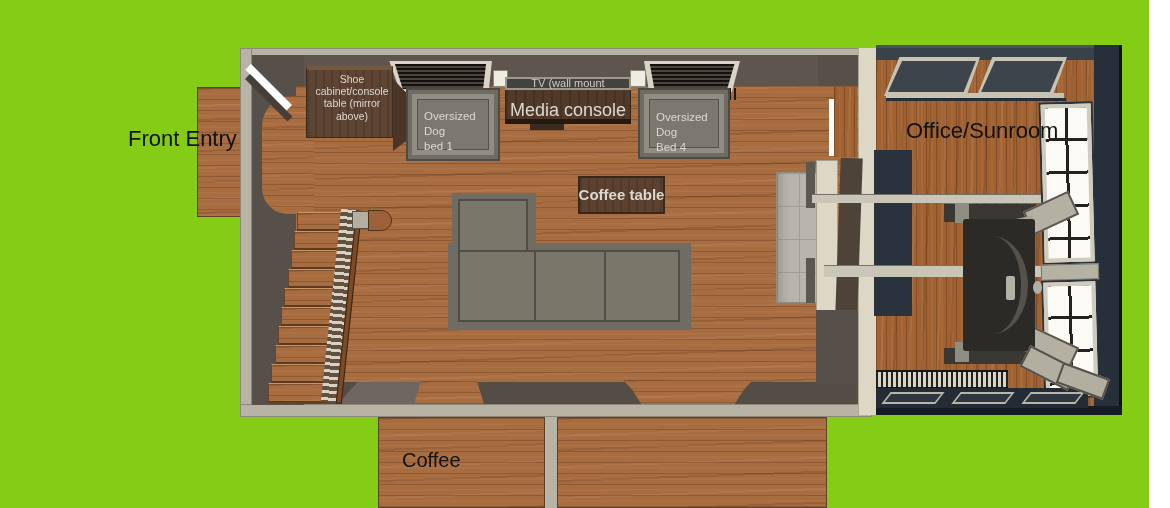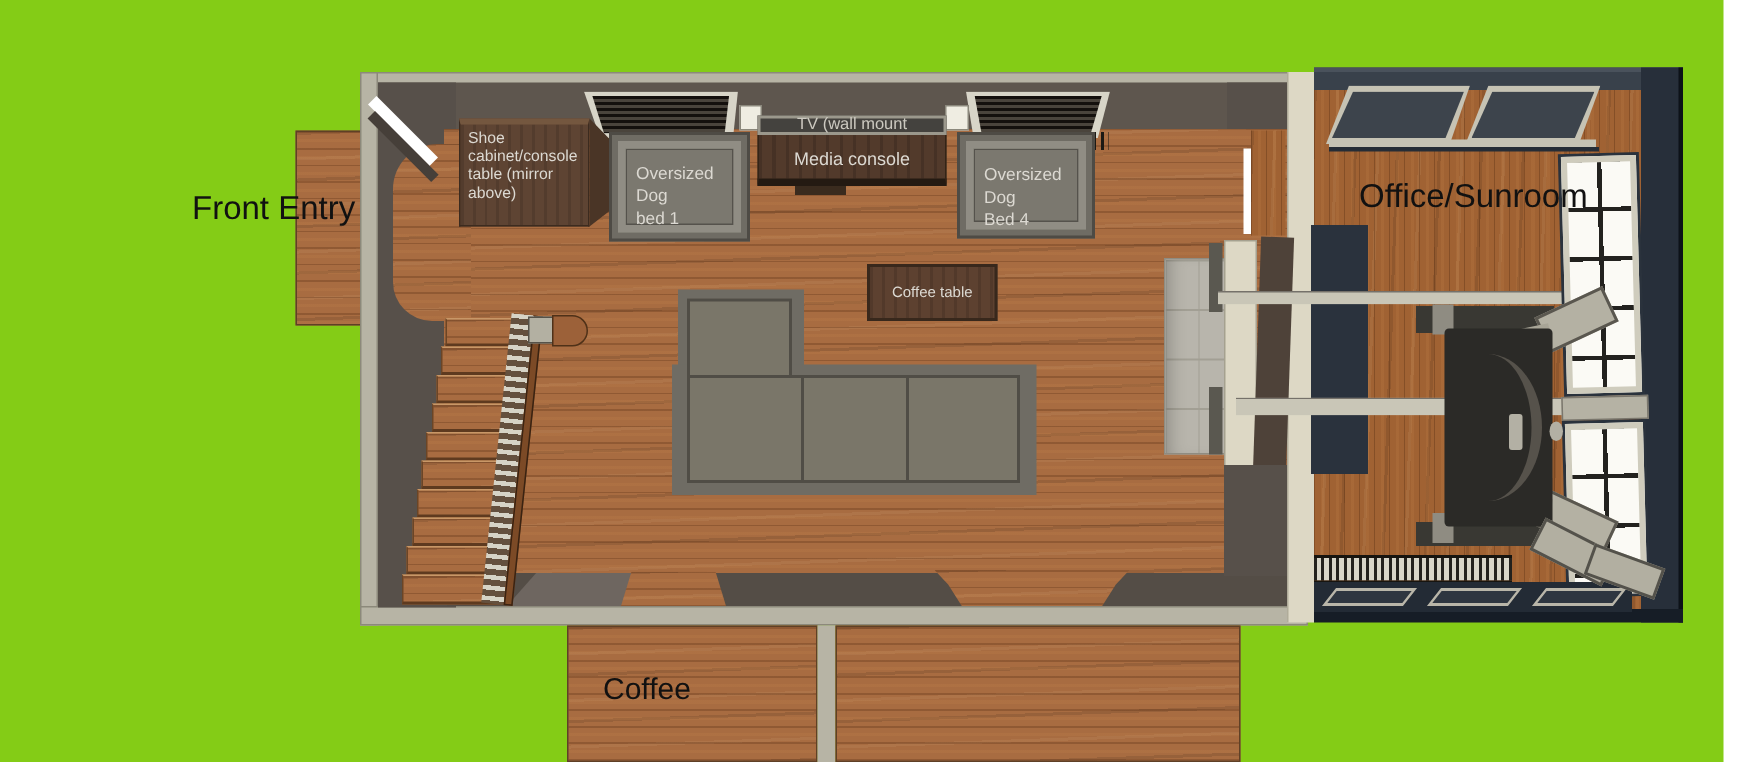--- a/index.html
+++ b/index.html
@@ -97,26 +97,26 @@
   <div class="fringe" style="left:649px;top:88px;width:90px;height:12px;"></div>
 
   <div style="left:493px;top:70px;width:15px;height:17px;background:#efede2;border:1px solid #8b887c;"></div>
   <div style="left:630px;top:70px;width:16px;height:17px;background:#efede2;border:1px solid #8b887c;"></div>
 
   <div style="left:505px;top:77px;width:126px;height:13px;background:#44423e;border:2px solid #9b988c;display:flex;align-items:center;justify-content:center;">
     <span class="flbl" style="position:static;font-size:11px;white-space:nowrap;color:#ccc9c0;">TV (wall mount</span>
   </div>
   <div class="darkwood" style="left:505px;top:90px;width:126px;height:34px;border-bottom:5px solid #241a12;border-left:1px solid #332417;border-right:1px solid #332417;background:
       repeating-linear-gradient(90deg, rgba(0,0,0,.15) 0 2px, rgba(0,0,0,0) 2px 9px),#523a2b;">
-    <span class="flbl" style="position:absolute;left:0;right:0;top:9px;text-align:center;font-size:12px;">Media console</span>
+    <span class="flbl" style="position:absolute;left:0;right:0;top:9px;text-align:center;font-size:18px;">Media console</span>
   </div>
   <div style="left:530px;top:124px;width:34px;height:6px;background:#3a2b1e;"></div>
 
-  <div style="left:306px;top:79px;width:87px;height:72px;background:
-      repeating-linear-gradient(90deg, rgba(0,0,0,.12) 0 2px, rgba(0,0,0,0) 2px 8px),#5e4433;border:1px solid #3c2b1f;border-top:4px solid #74573f;">
+  <div style="left:306px;top:66px;width:87px;height:72px;background:
+      repeating-linear-gradient(90deg, rgba(0,0,0,.12) 0 2px, rgba(0,0,0,0) 2px 8px),#5e4433;border:1px solid #3c2b1f;border-top:4px solid #74573f;text-align:center;">
     <span class="flbl" style="position:absolute;left:5px;top:3px;width:80px;font-size:10.5px;line-height:1.16;white-space:normal;">Shoe cabinet/console table (mirror above)</span>
   </div>
   <div style="left:393px;top:79px;width:14px;height:72px;background:#4a3526;clip-path:polygon(0 0,100% 20%,100% 85%,0 100%);"></div>
 
   <div class="graybox" style="left:406px;top:88px;width:94px;height:73px;border:2px solid #4e4b45;">
     <div style="left:4px;top:4px;right:4px;bottom:4px;border:5px solid #908d84;background:#7b786f;box-shadow:inset 0 0 0 1px #55524c;"></div>
     <div class="flbl" style="left:16px;top:19px;font-size:11.5px;">
       <div style="position:static;">Oversized Dog</div>
       <div style="position:static;">bed 1</div>
     </div>
@@ -131,21 +131,21 @@
 
   <div class="graybox" style="left:452px;top:193px;width:84px;height:56px;"></div>
   <div class="graybox" style="left:448px;top:243px;width:243px;height:87px;"></div>
   <div style="left:458px;top:199px;width:70px;height:120px;border:2px solid #504d46;background:#7a7669;"></div>
   <div style="left:458px;top:250px;width:222px;height:72px;border:2px solid #504d46;background:#7a7669;"></div>
   <div style="left:534px;top:252px;width:2px;height:68px;background:#504d46;"></div>
   <div style="left:604px;top:252px;width:2px;height:68px;background:#504d46;"></div>
 
   <div style="left:578px;top:176px;width:87px;height:38px;background:
       repeating-linear-gradient(90deg, rgba(0,0,0,.12) 0 2px, rgba(0,0,0,0) 2px 8px),#5d4130;border:2px solid #38281c;display:flex;align-items:center;justify-content:center;">
-    <span class="flbl" style="position:static;font-size:10px;white-space:nowrap;">Coffee table</span>
+    <span class="flbl" style="position:static;font-size:15px;white-space:nowrap;font-weight:bold;">Coffee table</span>
   </div>
 
   <div style="left:858px;top:48px;width:18px;height:367px;background:#ddd8c5;border-left:1px solid #b0ac9a;"></div>
   <div class="tilegrid" style="left:776px;top:172px;width:42px;height:131px;box-shadow:inset 10px 0 12px -8px rgba(0,0,0,.25);"></div>
   <div style="left:806px;top:162px;width:9px;height:46px;background:#5a5850;"></div>
   <div style="left:806px;top:258px;width:9px;height:45px;background:#5a5850;"></div>
   <div style="left:816px;top:160px;width:22px;height:153px;background:#ddd8c5;border:1px solid #a5a190;"></div>
   <div style="left:838px;top:158px;width:22px;height:158px;background:#4e4239;transform:rotate(2deg);"></div>
   <div class="darkwall" style="left:816px;top:310px;width:42px;height:74px;"></div>
 

